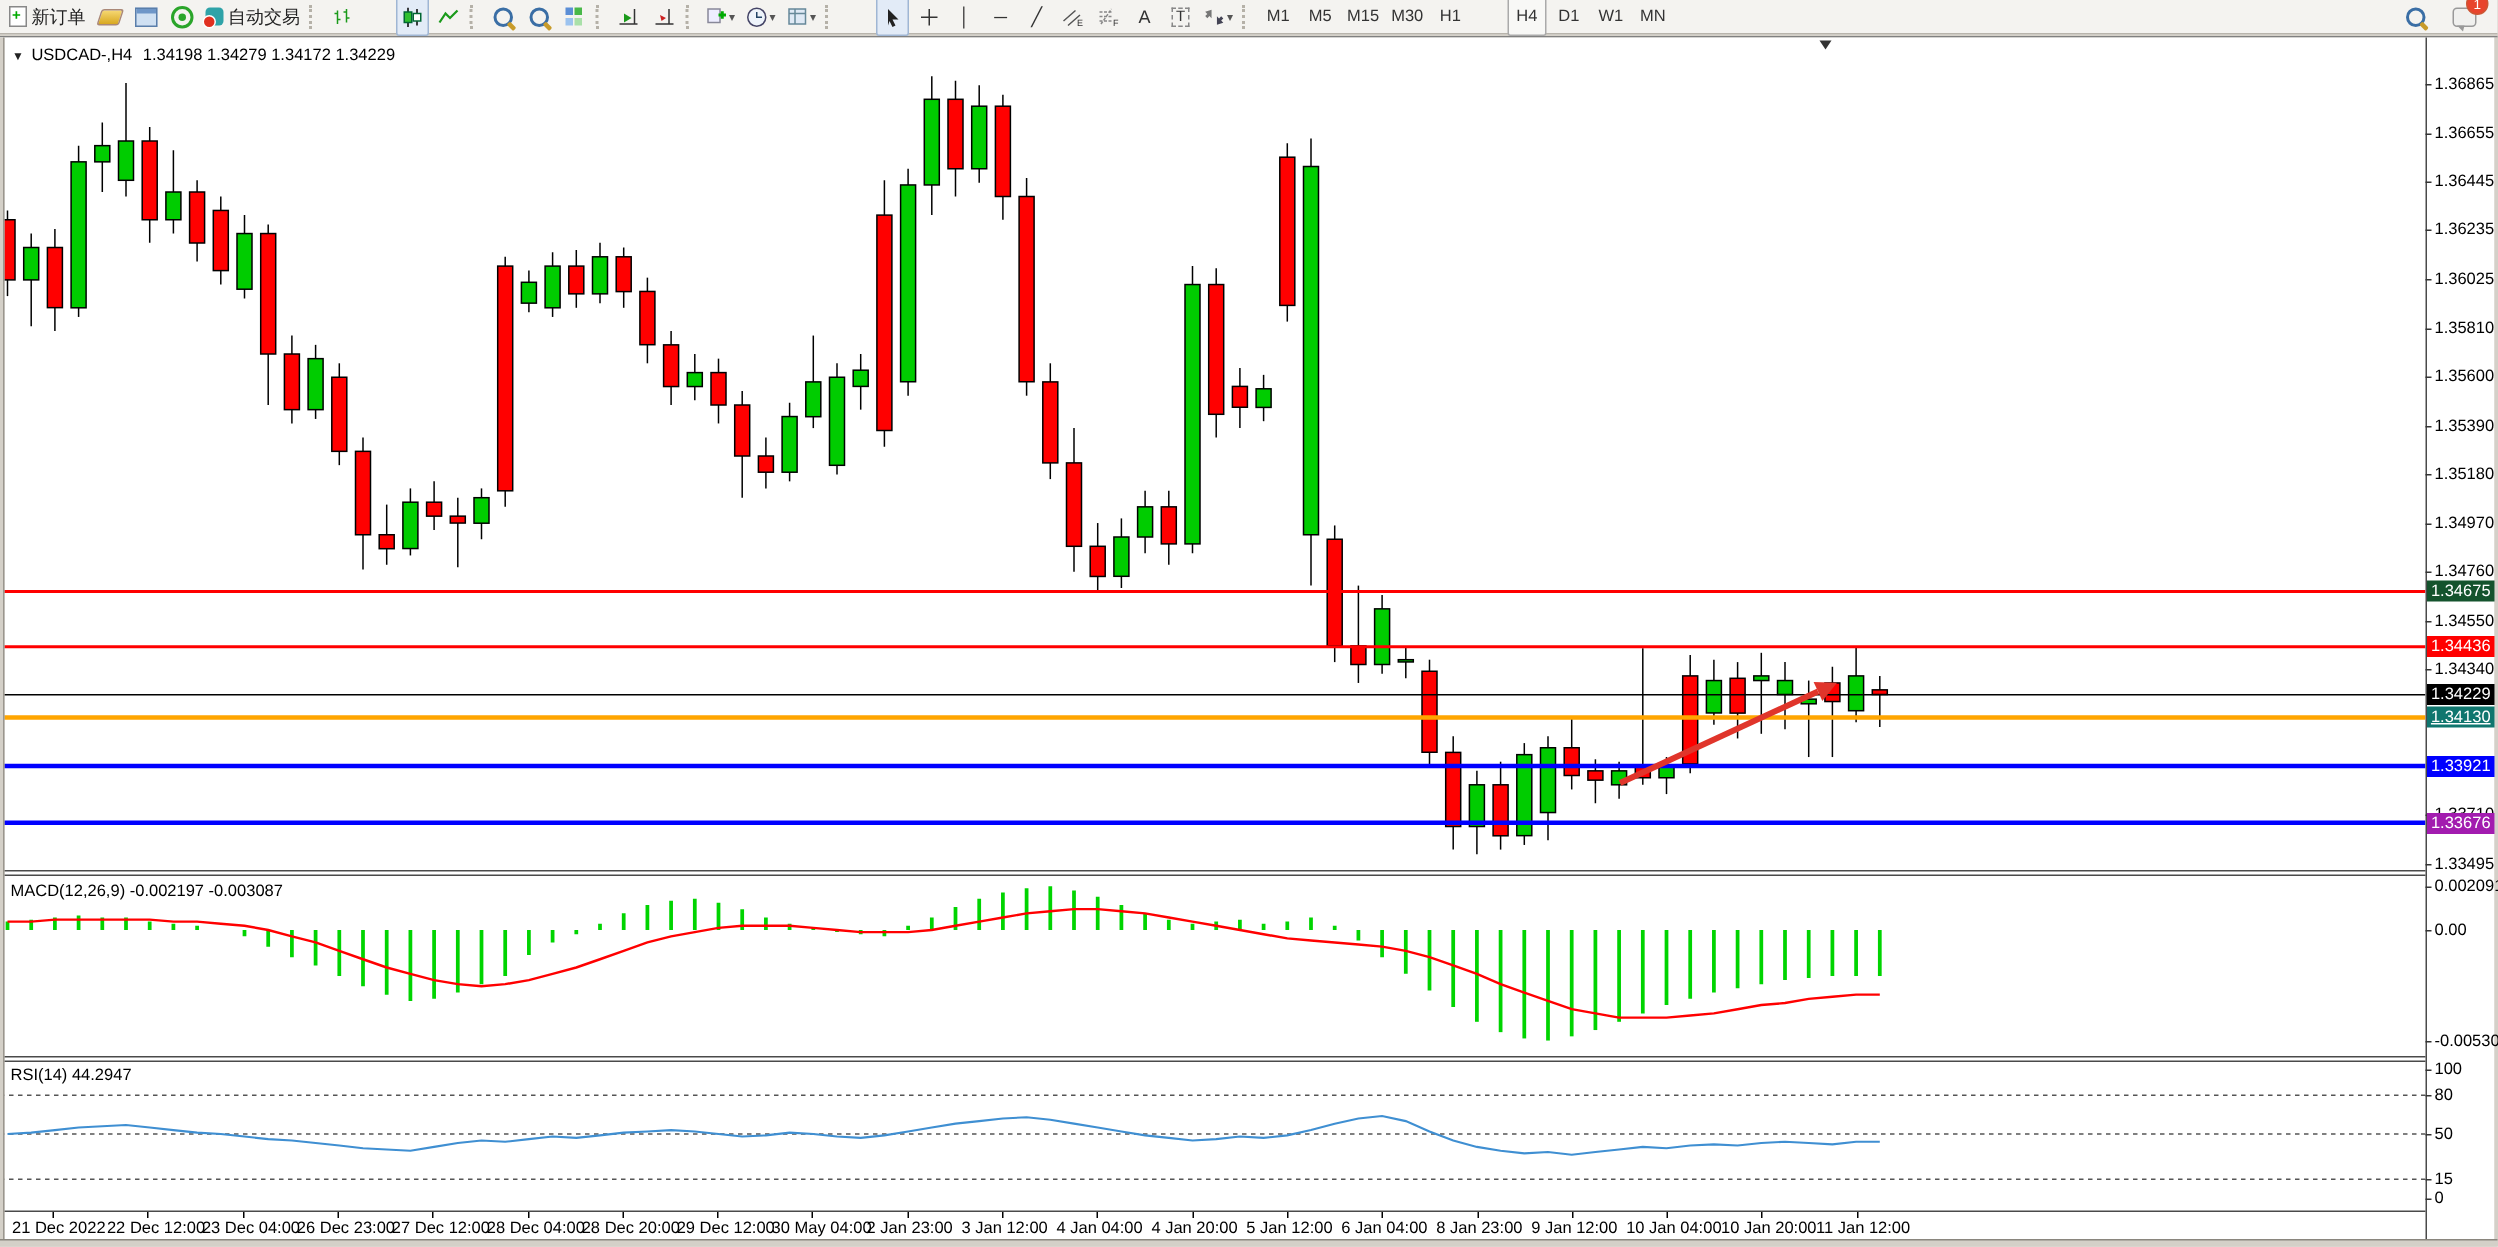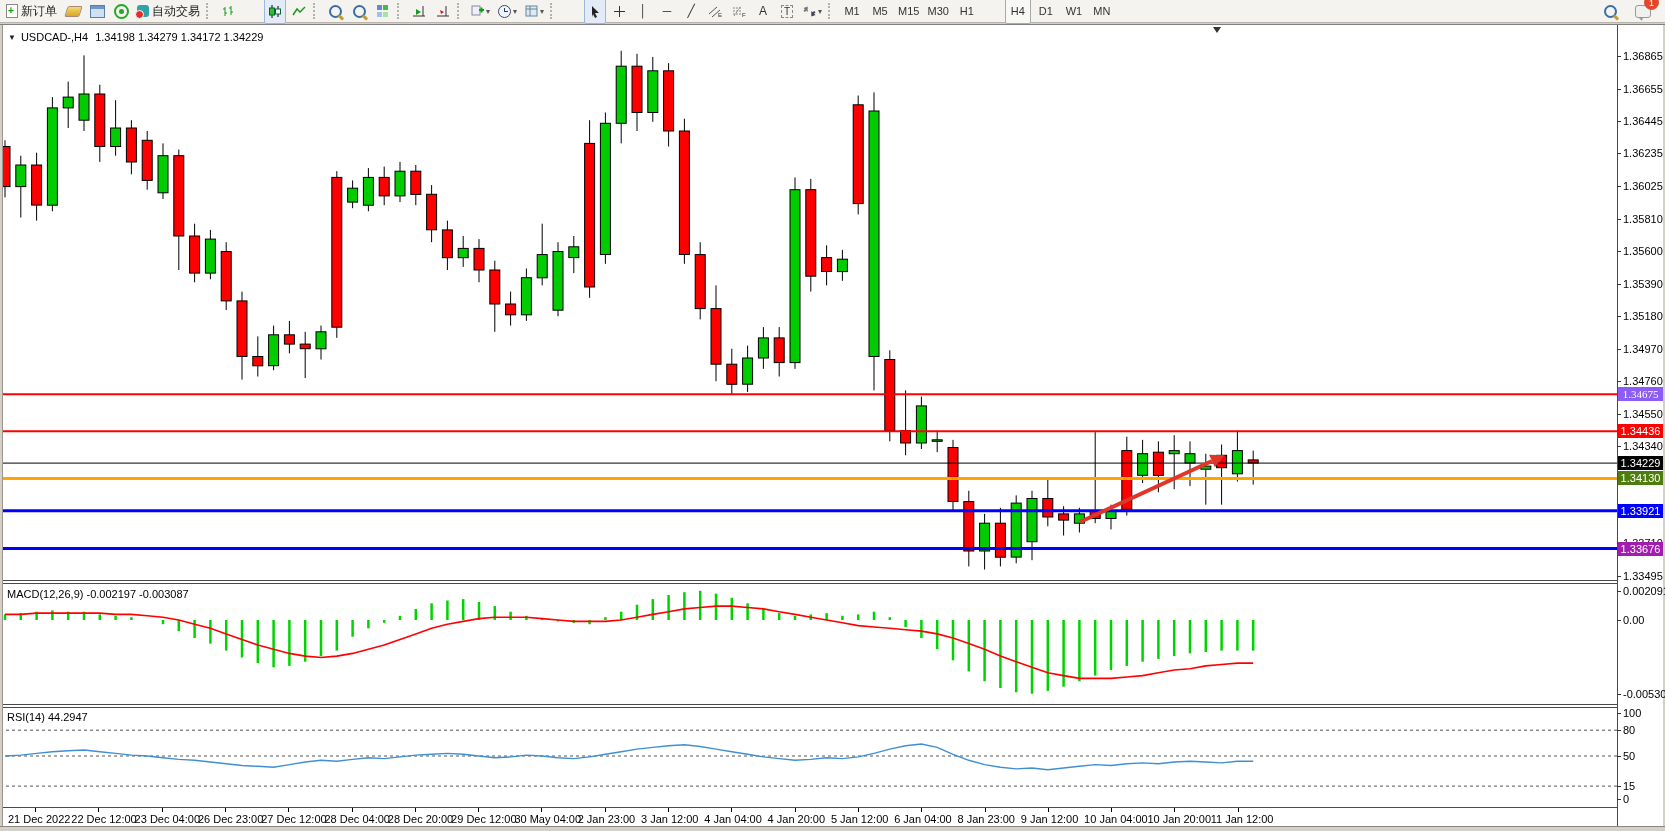--- a/index.html
+++ b/index.html
@@ -593,18 +593,18 @@
 <div class="ax-tick" style="top: 713px;"></div>
 <div class="ax-label" style="top: 707px;">100</div>
 <div class="ax-tick" style="top: 730.2px;"></div>
 <div class="ax-label" style="top: 724.2px;">80</div>
 <div class="ax-tick" style="top: 756px;"></div>
 <div class="ax-label" style="top: 750px;">50</div>
 <div class="ax-tick" style="top: 786.1px;"></div>
 <div class="ax-label" style="top: 780.1px;">15</div>
 <div class="ax-tick" style="top: 799px;"></div>
 <div class="ax-label" style="top: 793px;">0</div>
-<div class="px-badge" style="top: 387px; background: #8b5cf6; color: rgb(255, 255, 255); font-family: Liberation Serif, serif;">1.34675</div>
+<div class="px-badge" style="top: 387px; background: #14532d; color: rgb(255, 255, 255);">1.34675</div>
 <div class="px-badge" style="top: 424px; background: rgb(255, 0, 0); color: rgb(255, 255, 255);">1.34436</div>
 <div class="px-badge" style="top: 456px; background: rgb(0, 0, 0); color: rgb(255, 255, 255);">1.34229</div>
-<div class="px-badge" style="top: 471px; background: #4d7c0f; color: rgb(255, 255, 255);">1.34130</div>
+<div class="px-badge" style="top: 471px; background: #0f766e; color: rgb(255, 255, 255); text-decoration: underline;">1.34130</div>
 <div class="px-badge" style="top: 504px; background: rgb(0, 0, 255); color: rgb(255, 255, 255);">1.33921</div>
 <div class="px-badge" style="top: 542px; background: #a21caf; color: rgb(255, 255, 255);">1.33676</div>
 
 </body></html>

